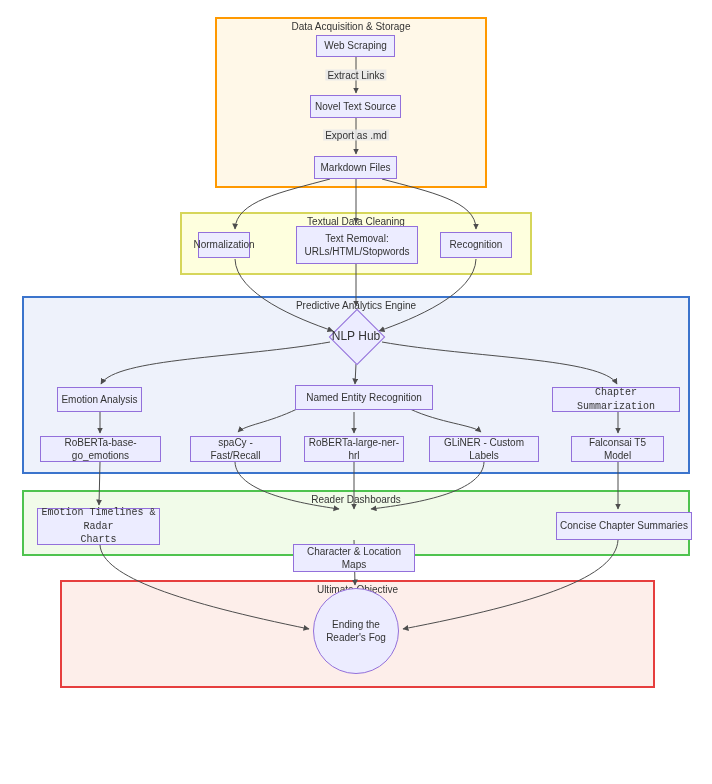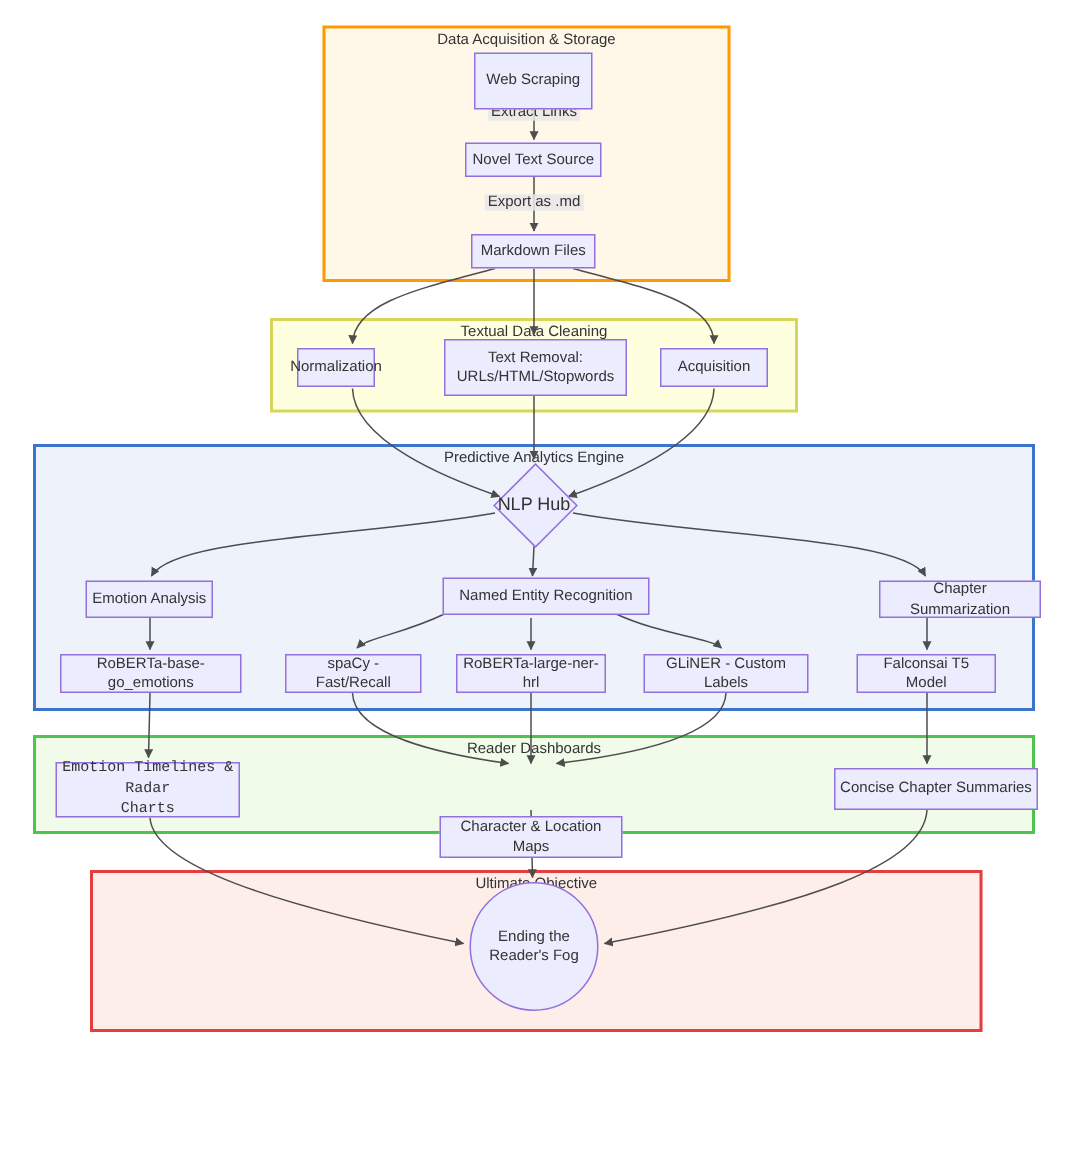--- a/index.html
+++ b/index.html
@@ -82,37 +82,37 @@
     <path d="M484,462 C483,491 422,503 371,509" marker-end="url(#arrow)"></path>
     <path d="M618,462 L618,509" marker-end="url(#arrow)"></path>
     <path d="M100,545 C102,577 182,603 309,629" marker-end="url(#arrow)"></path>
     <path d="M354,540 L355,585" marker-end="url(#arrow)"></path>
     <path d="M618,540 C616,577 538,603 403,629" marker-end="url(#arrow)"></path>
   </svg>
 
   <div class="edge-label" style="left:356px;top:75px;">Extract Links</div>
   <div class="edge-label" style="left:356px;top:135px;">Export as .md</div>
 
-  <div class="node" style="left:316px;top:35px;width:79px;height:38px;">Web Scraping</div>
+  <div class="node" style="left:316px;top:35px;width:79px;height:22px;">Web Scraping</div>
   <div class="node" style="left:310px;top:95px;width:91px;height:23px;">Novel Text Source</div>
   <div class="node" style="left:314px;top:156px;width:83px;height:23px;">Markdown Files</div>
 
   <div class="node" style="left:198px;top:232px;width:52px;height:26px;">Normalization</div>
   <div class="node" style="left:296px;top:226px;width:122px;height:38px;">Text Removal:
 URLs/HTML/Stopwords</div>
-  <div class="node" style="left:440px;top:232px;width:72px;height:26px;">Acquisition</div>
+  <div class="node" style="left:440px;top:232px;width:72px;height:26px;">Recognition</div>
 
   <div class="diamond-wrap">
     <div class="diamond-bg"></div>
     <div class="diamond-label">NLP Hub</div>
   </div>
 
   <div class="node" style="left:57px;top:387px;width:85px;height:25px;">Emotion Analysis</div>
   <div class="node" style="left:295px;top:385px;width:138px;height:25px;">Named Entity Recognition</div>
-  <div class="node" style="left:586px;top:387px;width:108px;height:25px;">Chapter Summarization</div>
+  <div class="node" style="left:552px;top:387px;width:128px;height:25px;font-family:Liberation Mono, monospace;">Chapter Summarization</div>
 
   <div class="node" style="left:40px;top:436px;width:121px;height:26px;">RoBERTa-base-go_emotions</div>
   <div class="node" style="left:190px;top:436px;width:91px;height:26px;">spaCy - Fast/Recall</div>
   <div class="node" style="left:304px;top:436px;width:100px;height:26px;">RoBERTa-large-ner-hrl</div>
   <div class="node" style="left:429px;top:436px;width:110px;height:26px;">GLiNER - Custom Labels</div>
   <div class="node" style="left:571px;top:436px;width:93px;height:26px;">Falconsai T5 Model</div>
 
   <div class="node" style="left:37px;top:508px;width:123px;height:37px;font-family:Liberation Mono, monospace;">Emotion Timelines &amp; Radar
 Charts</div>
   <div class="node" style="left:293px;top:512px;width:122px;height:28px;margin-top:32px;">Character &amp; Location Maps</div>

